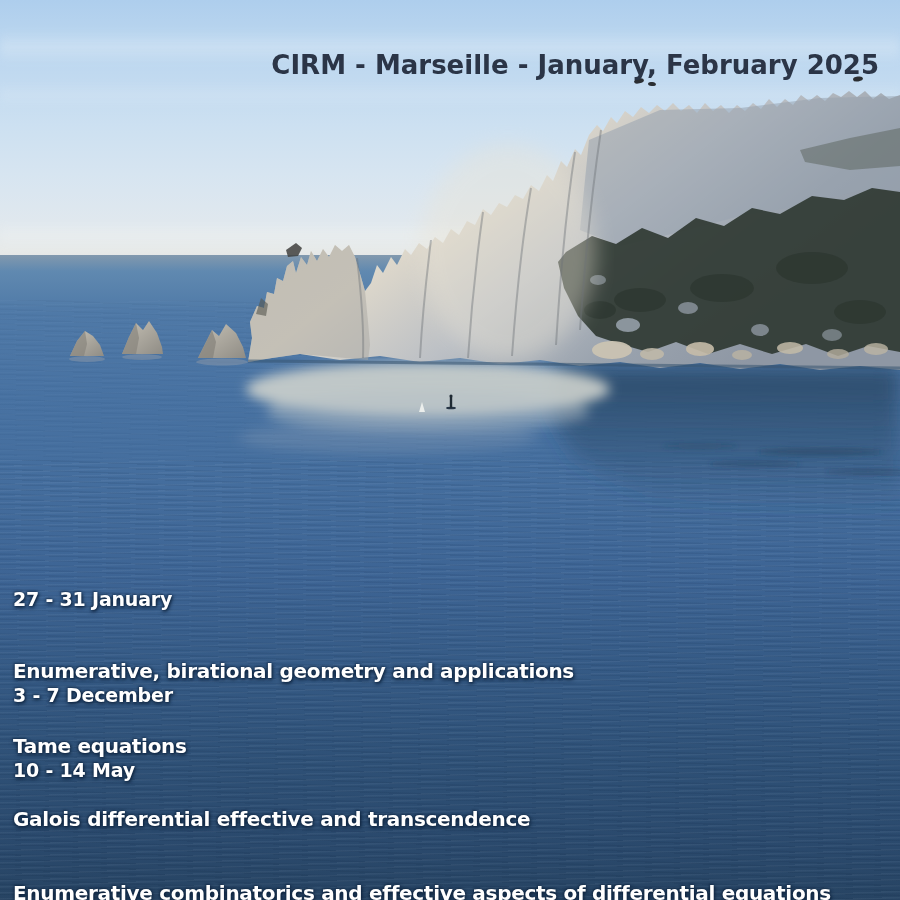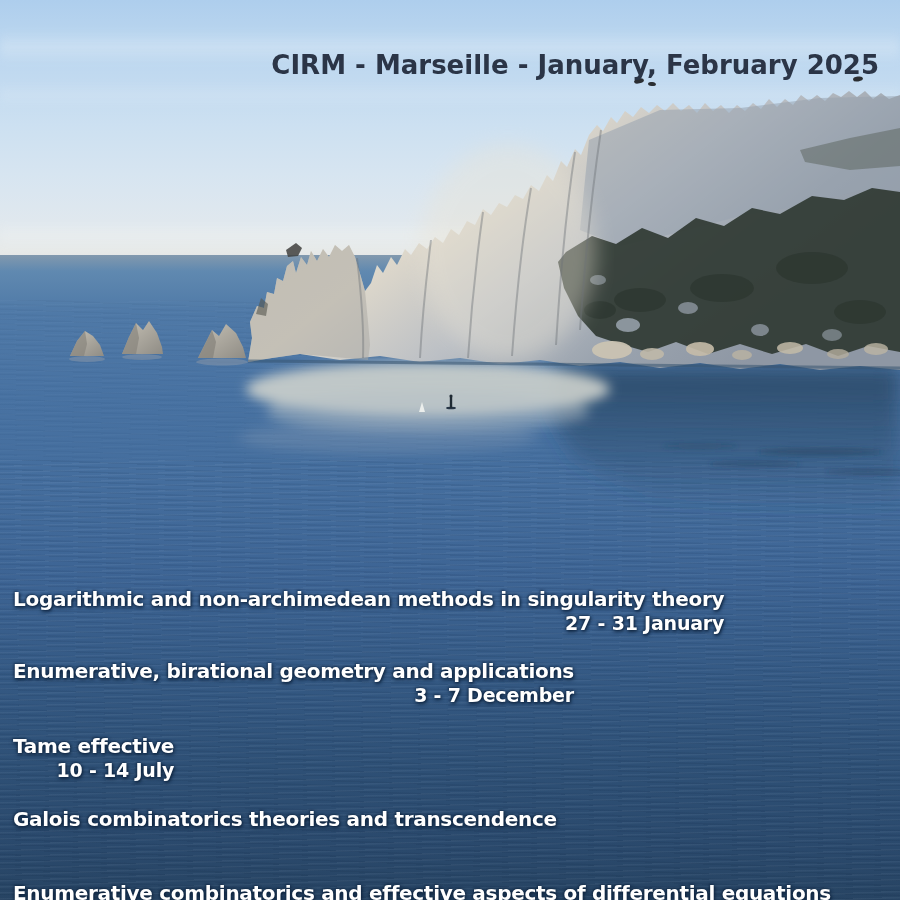--- a/index.html
+++ b/index.html
@@ -1,19 +1,18 @@
 <!DOCTYPE html>
 <html><head>
 <meta charset="utf-8">
 <style>
   html,body{margin:0;padding:0;background:#111;}
   .poster{
     position:relative;width:900px;height:900px;overflow:hidden;
     font-family:"DejaVu Sans","Liberation Sans",sans-serif;
-    text-align:right;
   }
   
   .sky{
     position:absolute;left:0;top:0;width:900px;height:258px;
     background:linear-gradient(180deg,
       #aeceed 0%, #b6d3ee 10%, #c0d9f0 28%, #cce0f1 48%,
       #d7e5f1 68%, #e0e8ee 86%, #e7eae9 97%, #e4e6e6 100%);
   }
   .cloud-band{position:absolute;left:0;width:900px;filter:blur(4px);background:linear-gradient(180deg,rgba(255,255,255,0) 0%,rgba(255,255,255,.45) 50%,rgba(255,255,255,0) 100%);}
   .cb1{top:30px;height:34px;opacity:.55;}
@@ -207,33 +206,32 @@
       <ellipse cx="639" cy="81" rx="5" ry="2.4" transform="rotate(-12 639 81)"></ellipse>
       <ellipse cx="652" cy="84" rx="4" ry="2" transform="rotate(8 652 84)"></ellipse>
       <ellipse cx="858" cy="79" rx="5" ry="2.4" transform="rotate(-8 858 79)"></ellipse>
     </g>
   </svg>
 
   <div class="poster-title">CIRM - Marseille - January, February 2025</div>
 
   <div>
     <div class="event e1">
-      <div class="event-title">Logarithmic and non-archimedean methods in singularity theory</div>
       <div class="event-dates">27 - 31 January</div>
     </div>
     <div class="event e2">
       <div class="event-title">Enumerative, birational geometry and applications</div>
       <div class="event-dates">3 - 7 December</div>
     </div>
     <div class="event e3">
-      <div class="event-title">Tame effective</div>
-      <div class="event-dates">10 - 14 July</div>
+      <div class="event-title">Tame equations</div>
+      <div class="event-dates">10 - 14 May</div>
     </div>
     <div class="event e4">
-      <div class="event-title">Galois combinatorics theories and transcendence</div>
+      <div class="event-title">Galois differential effective and transcendence</div>
     </div>
     <div class="event e5">
       <div class="event-title">Enumerative combinatorics and effective aspects of differential equations</div>
       <div class="event-dates"></div>
     </div>
   </div>
 
 </div>
 
 </body></html>

